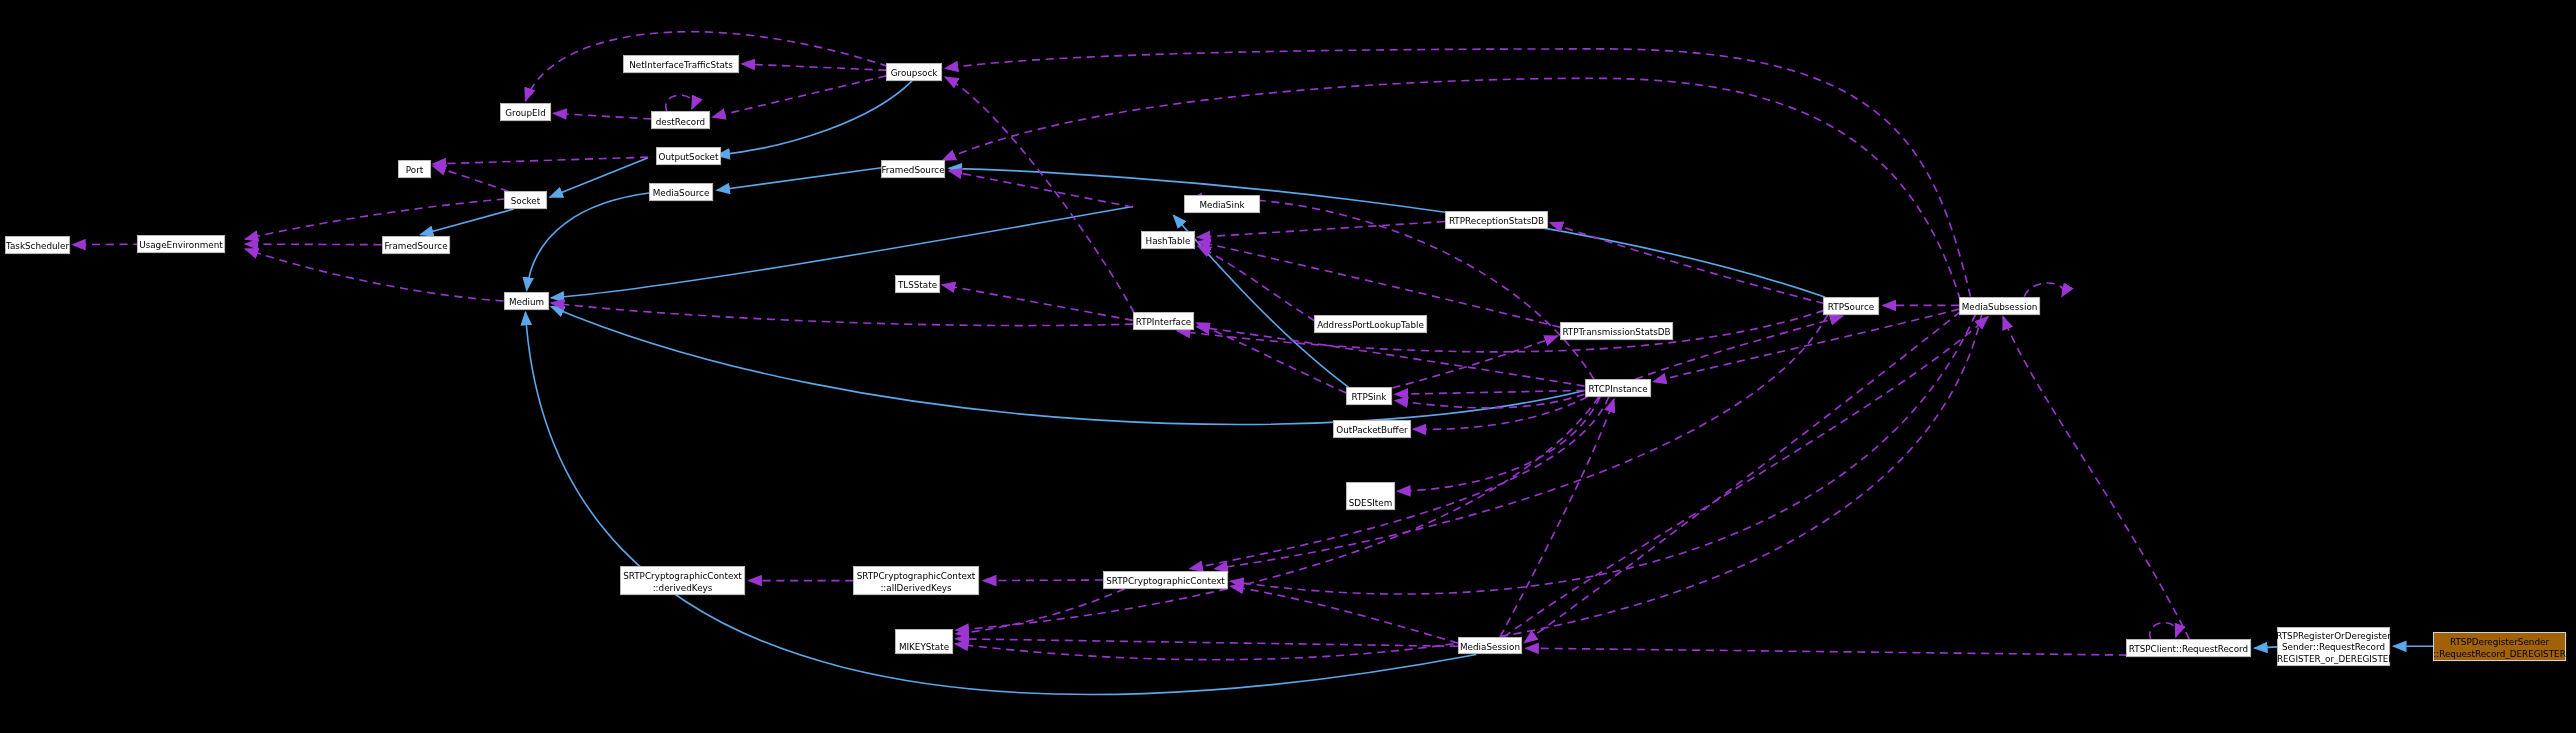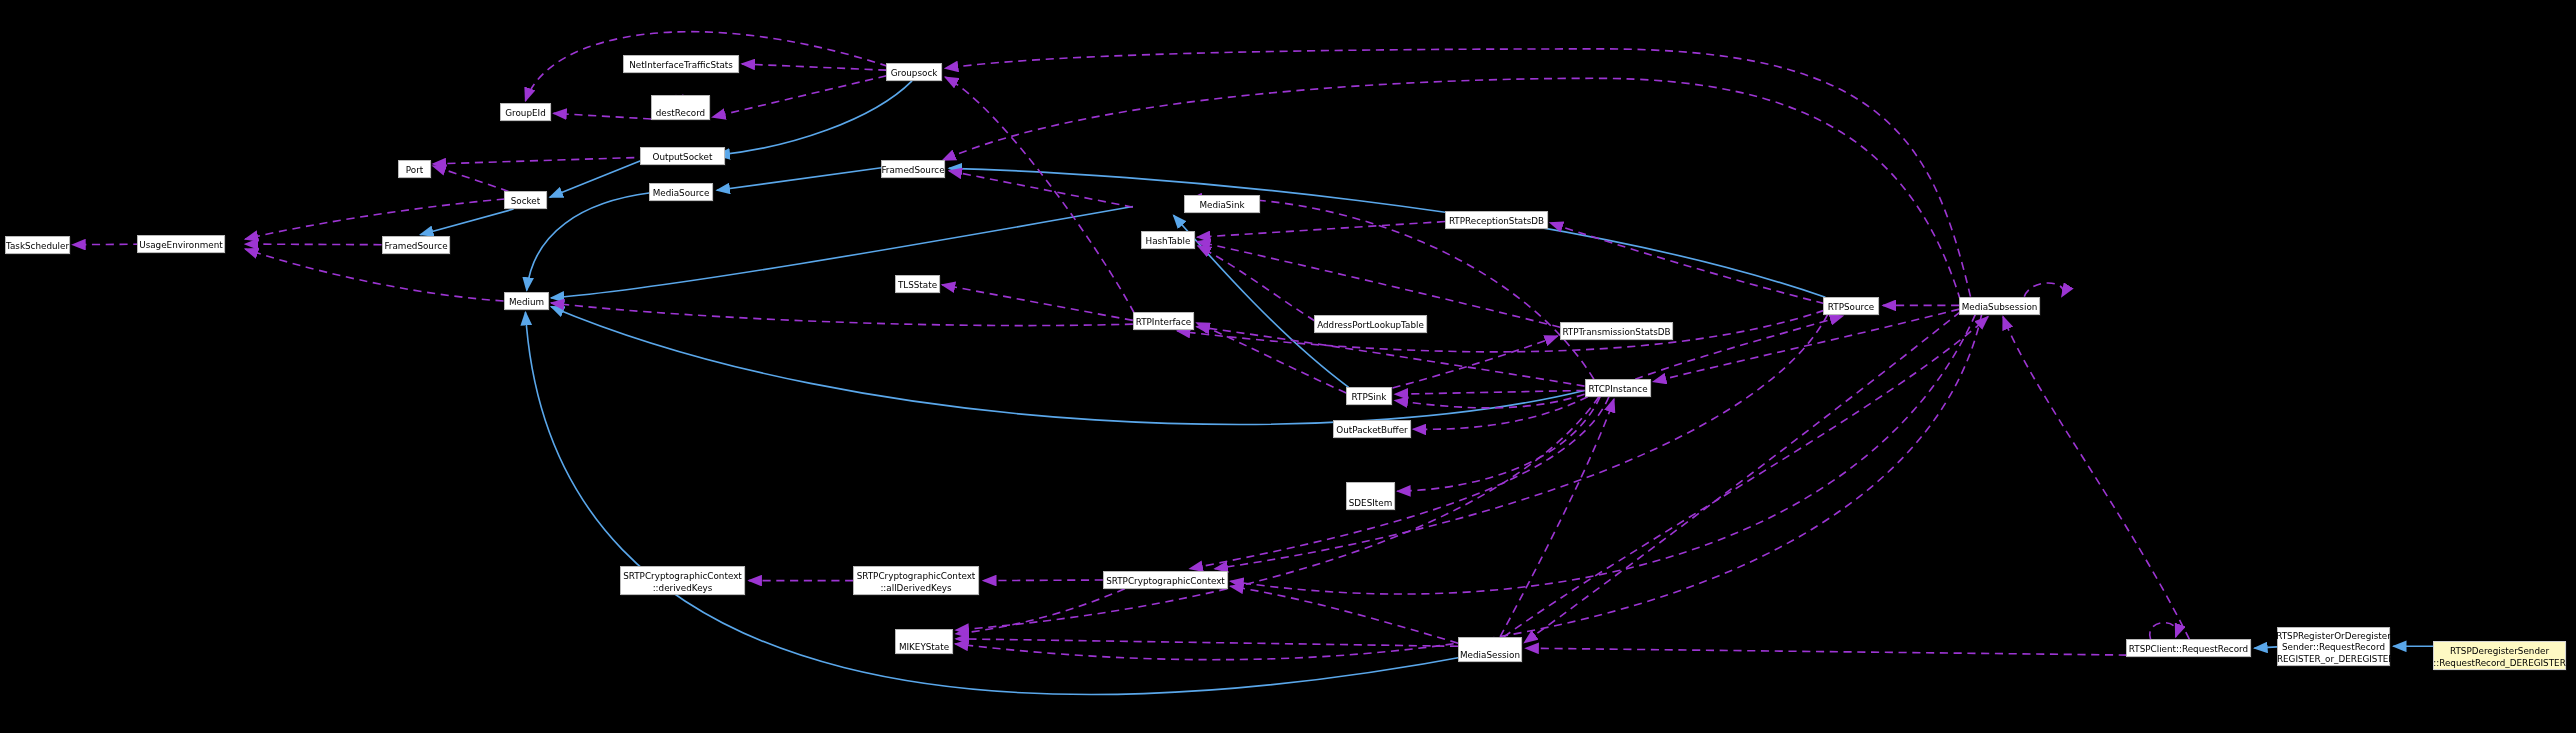--- a/index.html
+++ b/index.html
@@ -5,21 +5,21 @@
   html,body{margin:0;padding:0;background:#000;}
   #canvas{position:relative;width:2576px;height:734px;background:#000;overflow:hidden;
           font-family:"DejaVu Sans","Liberation Sans",sans-serif;}
   #edges{position:absolute;left:0;top:0;}
   .ep{fill:none;stroke:#9c35d2;stroke-width:2.6;stroke-dasharray:13 9;}
   .eb{fill:none;stroke:#5aa7ea;stroke-width:2.6;}
   .node{position:absolute;box-sizing:border-box;background:#fff;border:1.3px solid #b9b9b9;
         color:#000;font-size:8.8px;line-height:11.3px;display:flex;align-items:flex-end;
         justify-content:center;text-align:center;white-space:pre-line;z-index:2;
         box-shadow:0.6px 0.6px 0 rgba(255,255,255,.12);}
-  .node.hl{background:#fef9c3;border-color:#d2d2d2;margin-top:9px;}
+  .node.hl{background:#a16207;border-color:#d2d2d2;}
 </style>
 </head>
 <body>
 
 <div id="canvas">
 
   <svg id="edges" width="2576" height="734" viewBox="0 0 4118 1173">
     <defs>
       <marker id="arrP" viewBox="0 0 10 8" refX="9" refY="4" markerWidth="9" markerHeight="7.2" orient="auto">
         <path d="M0,0 L10,4 L0,8 Z" fill="#9c35d2"></path>
@@ -99,22 +99,22 @@
   </svg>
 
   <div class="node" style="left:5px;top:236px;width:65px;height:17.5px"><span>TaskScheduler</span></div>
   <div class="node" style="left:137px;top:235px;width:88px;height:17.5px"><span>UsageEnvironment</span></div>
   <div class="node" style="left:382px;top:236px;width:68px;height:17.5px"><span>FramedSource</span></div>
   <div class="node" style="left:398px;top:160px;width:33px;height:17.5px"><span>Port</span></div>
   <div class="node" style="left:504px;top:191px;width:43px;height:17.5px"><span>Socket</span></div>
   <div class="node" style="left:504px;top:292px;width:45px;height:17.5px"><span>Medium</span></div>
   <div class="node" style="left:500px;top:103px;width:51px;height:17.5px"><span>GroupEId</span></div>
   <div class="node" style="left:623px;top:55px;width:116px;height:17.5px"><span>NetInterfaceTrafficStats</span></div>
-  <div class="node" style="left:651px;top:95px;width:59px;height:25px"><span>destRecord</span></div>
-  <div class="node" style="left:640px;top:147px;width:85px;height:17.5px"><span>OutputSocket</span></div>
+  <div class="node" style="left:651px;top:111px;width:59px;height:18px"><span>destRecord</span></div>
+  <div class="node" style="left:656px;top:147px;width:65px;height:17.5px"><span>OutputSocket</span></div>
   <div class="node" style="left:649px;top:183px;width:64px;height:17.5px"><span>MediaSource</span></div>
   <div class="node" style="left:886px;top:63px;width:56px;height:17.5px"><span>Groupsock</span></div>
   <div class="node" style="left:881px;top:160px;width:64px;height:17.5px"><span>FramedSource</span></div>
   <div class="node" style="left:1184px;top:195px;width:76px;height:17.5px"><span>MediaSink</span></div>
   <div class="node" style="left:1141px;top:231px;width:54px;height:17.5px"><span>HashTable</span></div>
   <div class="node" style="left:895px;top:275px;width:45px;height:17.5px"><span>TLSState</span></div>
   <div class="node" style="left:1133px;top:312px;width:61px;height:17.5px"><span>RTPInterface</span></div>
   <div class="node" style="left:1314px;top:315px;width:113px;height:17.5px"><span>AddressPortLookupTable</span></div>
   <div class="node" style="left:1445px;top:211px;width:103px;height:17.5px"><span>RTPReceptionStatsDB</span></div>
   <div class="node" style="left:1560px;top:322px;width:113px;height:17.5px"><span>RTPTransmissionStatsDB</span></div>
@@ -123,21 +123,21 @@
   <div class="node" style="left:1333px;top:420px;width:78px;height:17.5px"><span>OutPacketBuffer</span></div>
   <div class="node" style="left:1346px;top:482px;width:49px;height:28px"><span>SDESItem</span></div>
   <div class="node" style="left:1823px;top:297px;width:56px;height:17.5px"><span>RTPSource</span></div>
   <div class="node" style="left:1959px;top:297px;width:81px;height:17.5px"><span>MediaSubsession</span></div>
   <div class="node" style="left:620px;top:566px;width:125px;height:29px"><span>SRTPCryptographicContext
 ::derivedKeys</span></div>
   <div class="node" style="left:853px;top:566px;width:126px;height:29px"><span>SRTPCryptographicContext
 ::allDerivedKeys</span></div>
   <div class="node" style="left:1103px;top:571px;width:125px;height:17.5px"><span>SRTPCryptographicContext</span></div>
   <div class="node" style="left:895px;top:629px;width:58px;height:25px"><span>MIKEYState</span></div>
-  <div class="node" style="left:1458px;top:637px;width:64px;height:25px"><span>MediaSession</span></div>
+  <div class="node" style="left:1458px;top:637px;width:64px;height:17px"><span>MediaSession</span></div>
   <div class="node" style="left:2126px;top:639px;width:125px;height:17.5px"><span>RTSPClient::RequestRecord</span></div>
   <div class="node" style="left:2277px;top:627px;width:113px;height:39px"><span>RTSPRegisterOrDeregister
 Sender::RequestRecord
 _REGISTER_or_DEREGISTER</span></div>
   <div class="node hl" style="left:2433px;top:632px;width:133px;height:29px"><span>RTSPDeregisterSender
 ::RequestRecord_DEREGISTER</span></div>
 
 </div>
 
 

